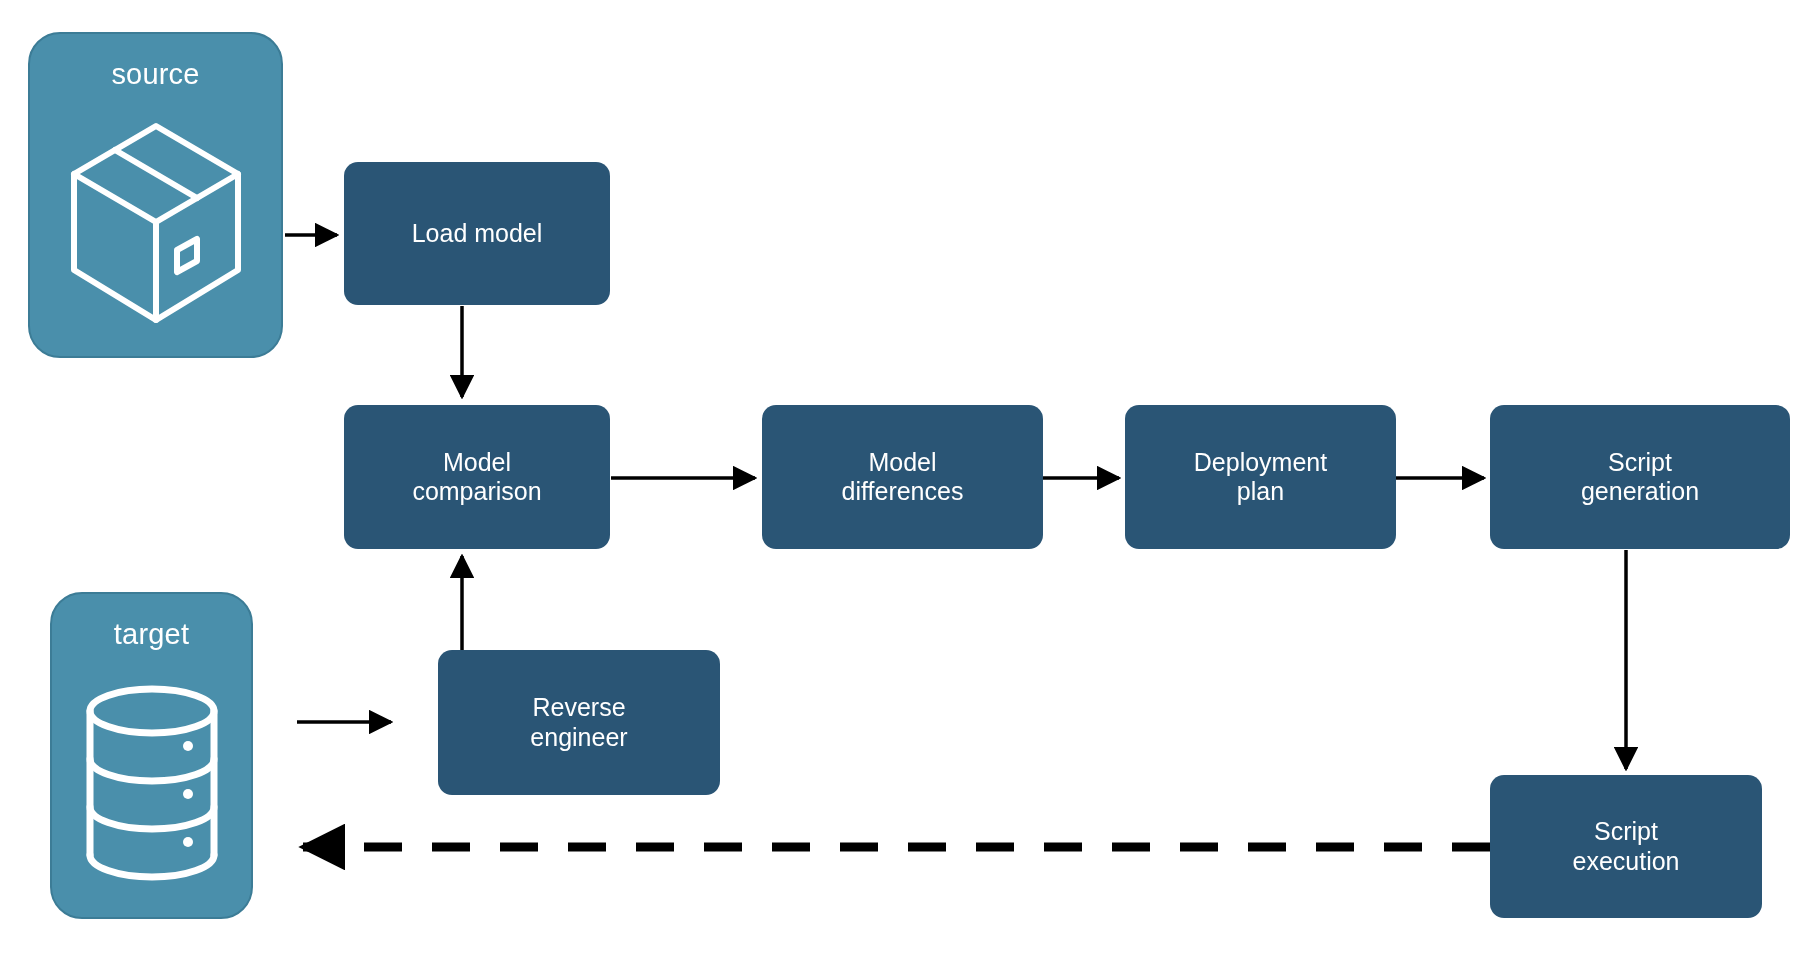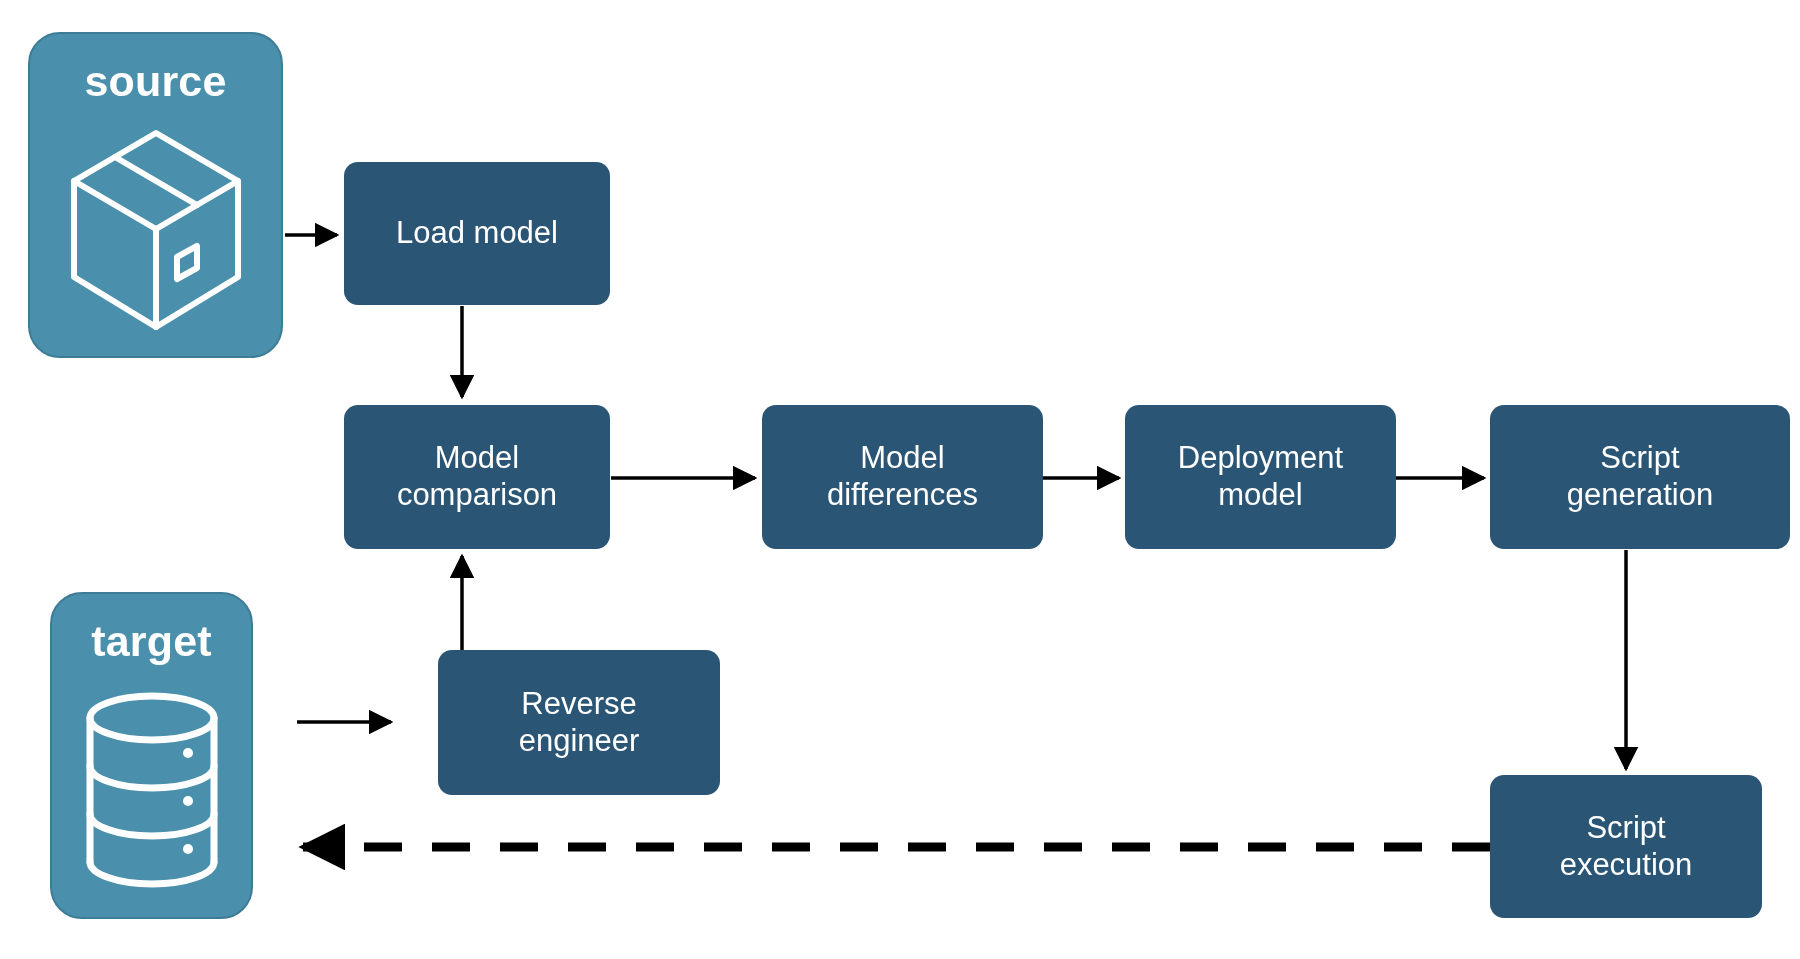--- a/index.html
+++ b/index.html
@@ -33,22 +33,22 @@
     border: 2px solid #3c7c96;
     border-radius: 32px;
     box-sizing: border-box;
     display: flex;
     flex-direction: column;
     align-items: center;
     z-index: 2;
   }
   .endpoint-label {
     color: #ffffff;
-    font-weight: bold;
-    font-size: 43px;
+    font-weight: normal;
+    font-size: 29px;
     line-height: 1;
     letter-spacing: 0.2px;
     margin-top: 26px;
     white-space: nowrap;
   }
   .endpoint-icon {
     flex: 1;
     display: flex;
     align-items: center;
     justify-content: center;
@@ -62,21 +62,21 @@
     border-radius: 14px;
     box-sizing: border-box;
     display: flex;
     align-items: center;
     justify-content: center;
     text-align: center;
     z-index: 2;
   }
   .process-label {
     color: #ffffff;
-    font-size: 31px;
+    font-size: 25px;
     line-height: 1.18;
     padding: 0 10px;
     white-space: pre-line;
   }
 </style>
 </head>
 <body>
 
 <div id="canvas">
 
@@ -152,21 +152,21 @@
 comparison</div>
   </div>
 
   <div class="process" style="left:762px; top:405px; width:281px; height:144px;">
     <div class="process-label">Model
 differences</div>
   </div>
 
   <div class="process" style="left:1125px; top:405px; width:271px; height:144px;">
     <div class="process-label">Deployment
-model</div>
+plan</div>
   </div>
 
   <div class="process" style="left:1490px; top:405px; width:300px; height:144px;">
     <div class="process-label">Script
 generation</div>
   </div>
 
   <div class="process" style="left:398px; top:650px; width:282px; height:145px;margin-left:40px;">
     <div class="process-label">Reverse
 engineer</div>

